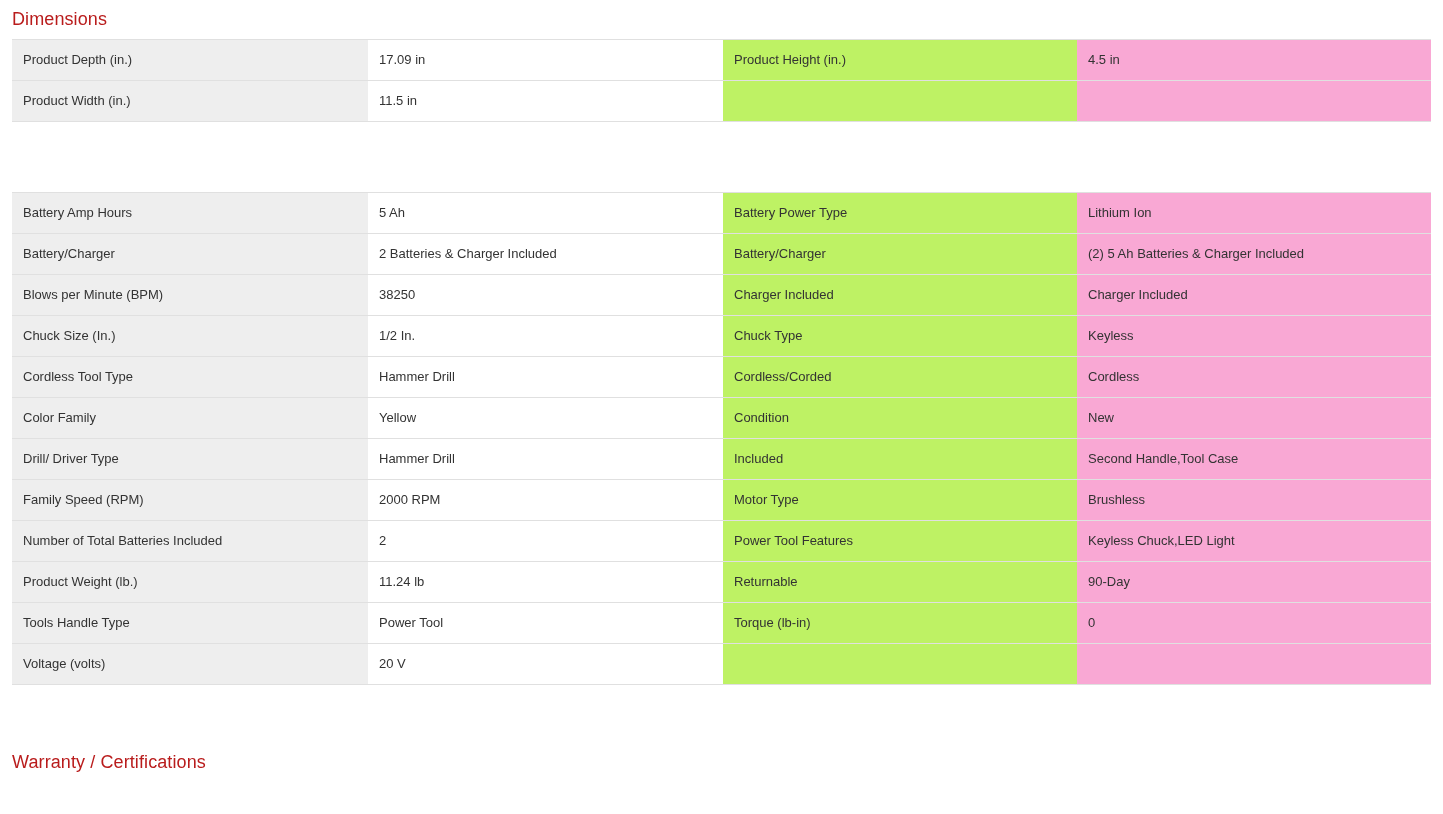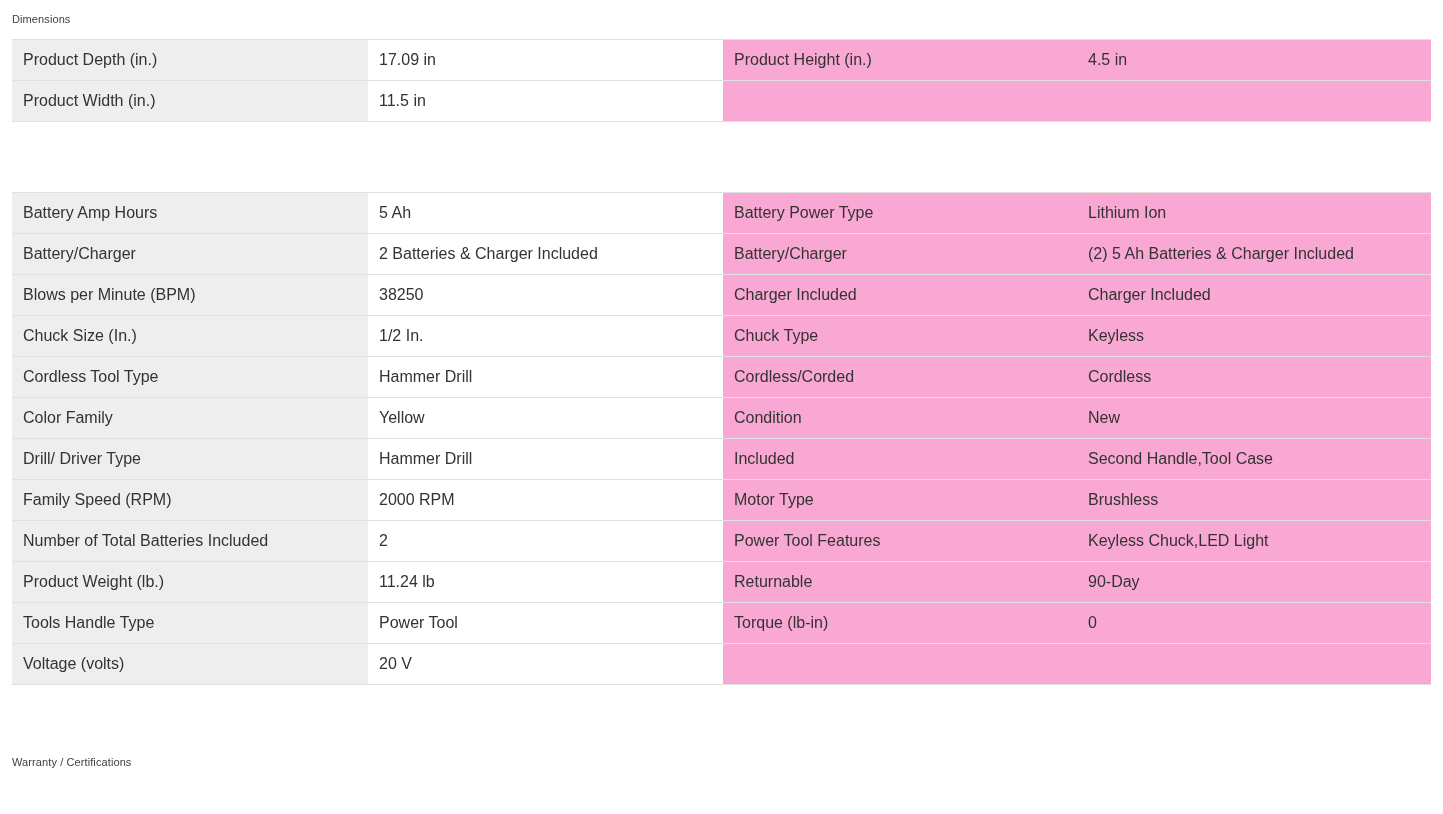--- a/index.html
+++ b/index.html
@@ -17,55 +17,55 @@
   }
   .page {
     width: 1443px;
     box-sizing: border-box;
     padding: 0 12px;
   }
   .section {
     margin: 0;
   }
   .section-title {
-    font-size: 11px;
+    font-size: 18px;
     line-height: 20px;
-    color: #404040;
+    color: #b91c1c;
     font-weight: 400;
     padding: 9px 0 10px 0;
     letter-spacing: 0.1px;
   }
   .spec-table {
     width: 100%;
     border-collapse: collapse;
     table-layout: fixed;
     border-top: 1px solid #e0e0e0;
   }
   .spec-table tr {
     border-bottom: 1px solid #e0e0e0;
   }
   .spec-table td {
     vertical-align: top;
     padding: 11px 12px 11px 11px;
-    font-size: 16px;
+    font-size: 13px;
     line-height: 18px;
     box-sizing: border-box;
   }
   td.label {
     background: #eeeeee;
     color: #333333;
     width: 356px;
   }
   td.value {
     background: #ffffff;
     color: #333333;
     width: 355px;
   }
   td.label-2 {
-    background: #f9a8d4;
+    background: #bef264;
     color: #333333;
     width: 354px;
   }
   td.value-2 {
     background: #f9a8d4;
     color: #333333;
   }
   .gap-lg { height: 70px; }
   .gap-md { height: 58px; }
   .empty-cell { background: #eeeeee; }

